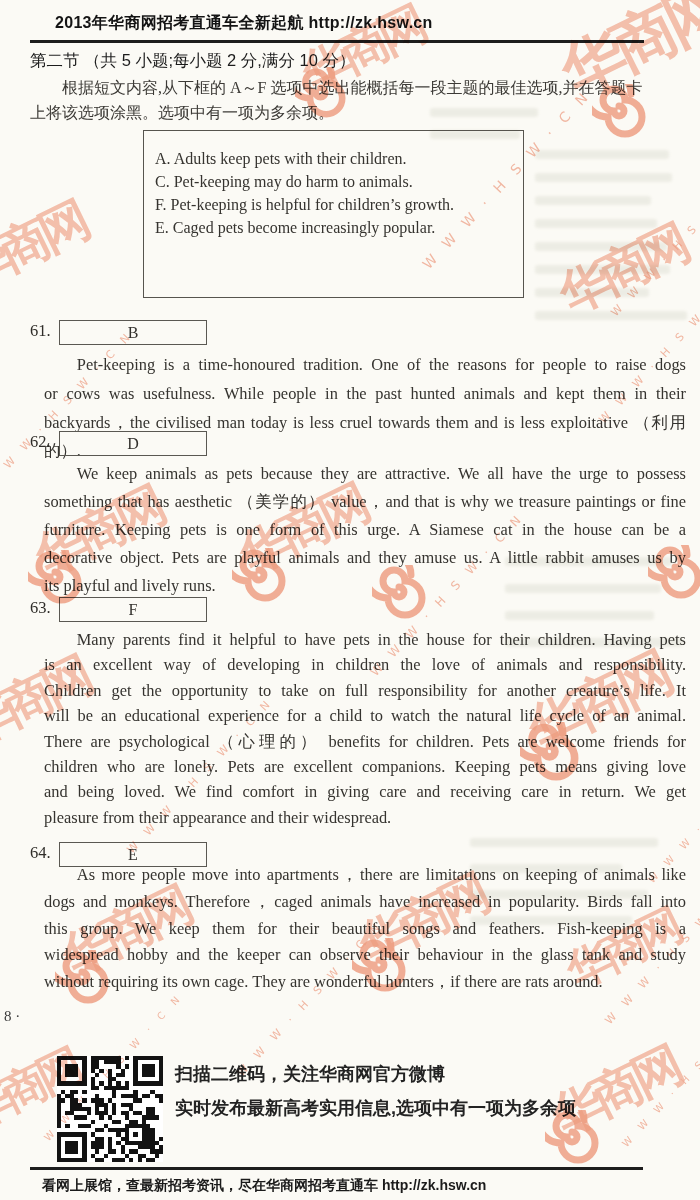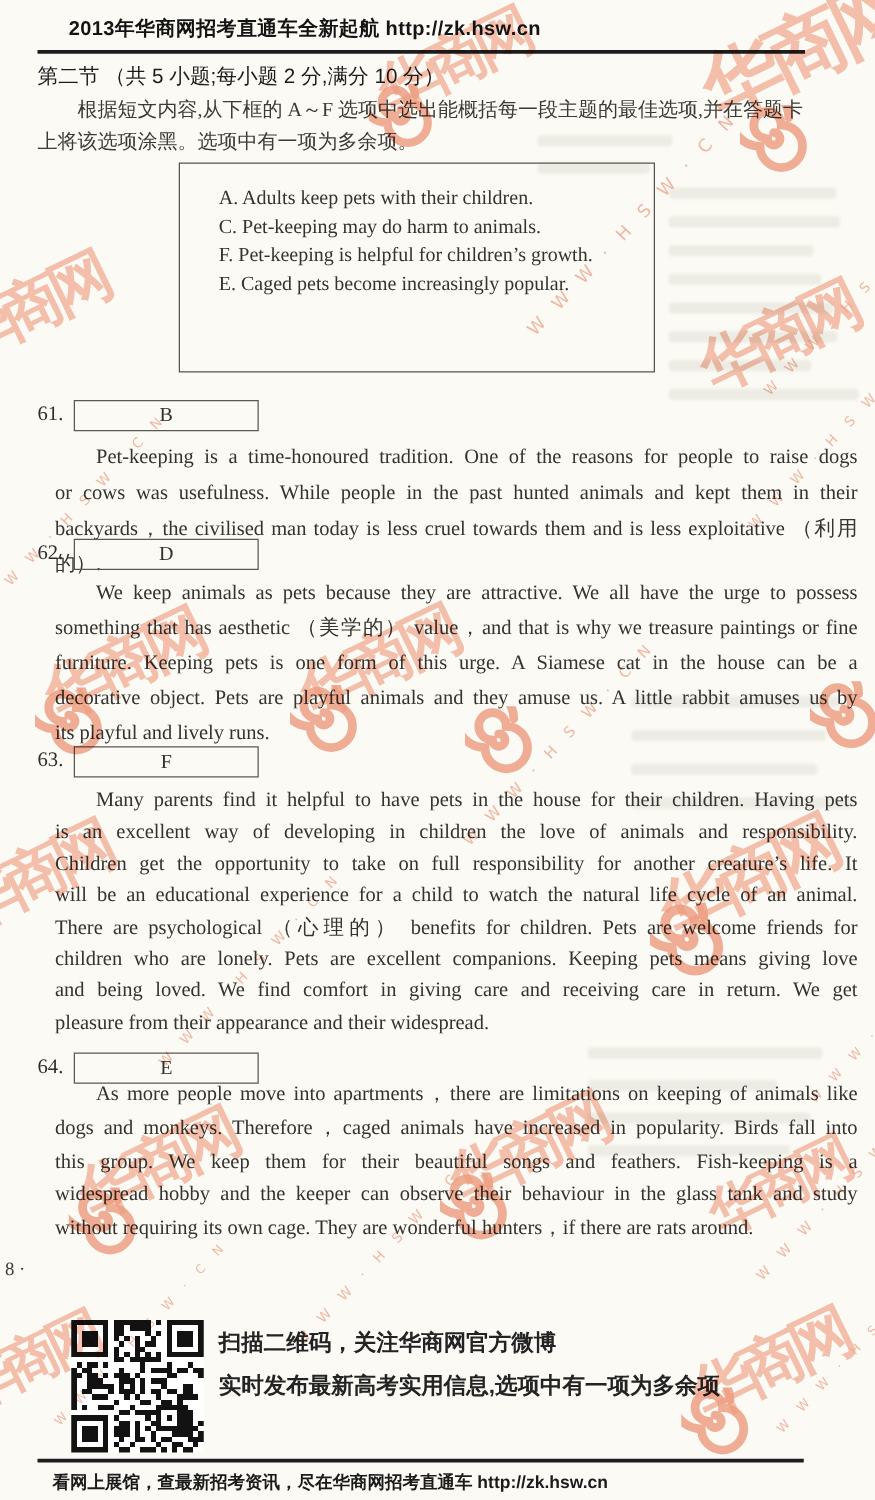--- a/index.html
+++ b/index.html
@@ -28,21 +28,21 @@
     font-weight:normal; font-size:16.5px; color:#1c1c1c;
   }
   .instr1{left:62px; top:78px; width:600px; font-size:16px; color:#3c3a36;}
   .instr2{left:30px; top:103px; width:600px; font-size:16px; color:#3c3a36;}
   
   .options-box{
     left:143px; top:130px; width:368px; height:150px;
     border:1.6px solid #56544e; padding:16px 0 0 11px;
   }
   .options-box .tline{
-    font-size:16px; line-height:23px; color:#35332f; text-align:left;margin-left:20px;
+    font-size:16px; line-height:23px; color:#35332f; text-align:left;
   }
   
   .q-row{height:24px;}
   .q-num{position:absolute; left:30px; top:1px; font-size:16.5px; color:#2f2d29;}
   .answer-box{
     position:absolute; left:59px; top:0; width:146px; height:23px;
     border:1.4px solid #5a5852; text-align:center;
     font-size:16px; line-height:23px; color:#33312d;
   }
   .para{left:44px; width:642px;}

